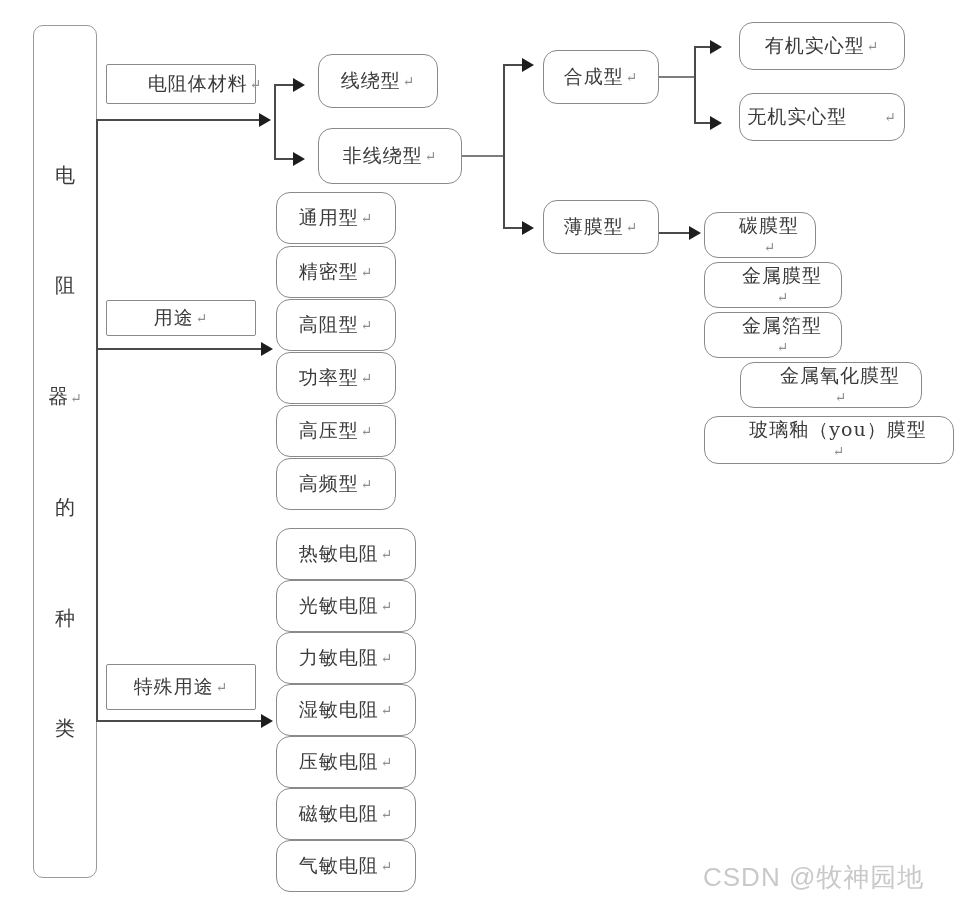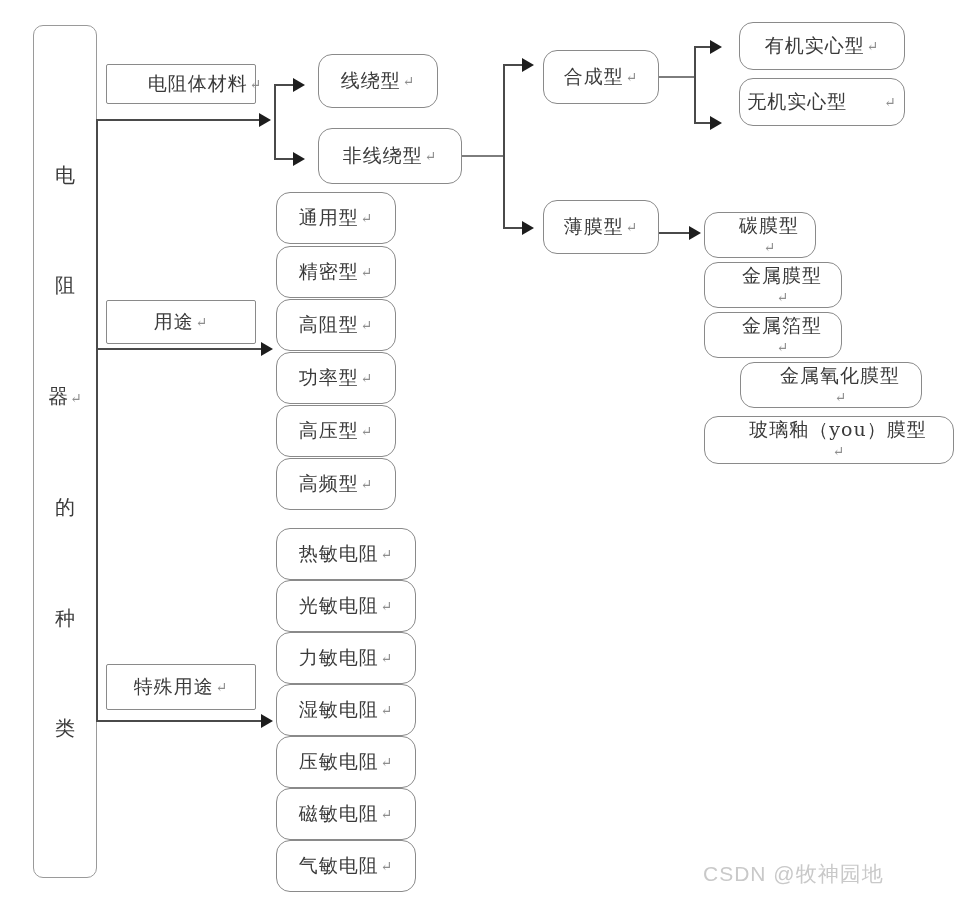--- a/index.html
+++ b/index.html
@@ -56,21 +56,21 @@
     border-bottom:7px solid transparent;
     border-left:12px solid #1d1d1d;
   }
 
   
   #watermark{
     position:absolute;
     left:703px;top:860px;
     color:#c9c9c9;
     font-family:"Liberation Sans",sans-serif;
-    font-size:21px;
+    font-size:26px;
     letter-spacing:1px;
     white-space:nowrap;
     user-select:none;
   }
 </style>
 </head>
 <body>
 
 <div id="canvas">
 
@@ -83,21 +83,21 @@
     <span class="ch">类</span>
   </div>
 
   <div class="ln v" style="left:96px;top:120px;height:602px;"></div>
 
   <div class="node square center" style="left:106px;top:64px;width:150px;height:40px;padding-left:48px;">
     <span class="txt">电阻体材料</span>
       <span class="pilcrow">↵</span>
   </div>
 
-  <div class="node square center" style="left:106px;top:300px;width:150px;height:44px;">
+  <div class="node square center" style="left:106px;top:300px;width:150px;height:36px;">
     <span class="txt">用途</span>
       <span class="pilcrow">↵</span>
   </div>
 
   <div class="node square center" style="left:106px;top:664px;width:150px;height:46px;">
     <span class="txt">特殊用途</span>
       <span class="pilcrow">↵</span>
   </div>
 
   <div class="ln h" style="left:96px;top:119px;width:166px;"></div>
@@ -148,21 +148,21 @@
   <div class="ln h" style="left:694px;top:46px;width:18px;"></div>
   <div class="arrow" style="left:710px;top:40px;"></div>
   <div class="ln h" style="left:694px;top:122px;width:18px;"></div>
   <div class="arrow" style="left:710px;top:116px;"></div>
 
   <div class="node center" style="left:739px;top:22px;width:166px;height:48px;">
     <span class="txt">有机实心型</span>
       <span class="pilcrow">↵</span>
   </div>
 
-  <div class="node center" style="left:739px;top:78px;width:166px;height:48px;gap:35px;">
+  <div class="node center" style="left:739px;top:93px;width:166px;height:48px;gap:35px;">
     <span class="txt">无机实心型</span>
       <span class="pilcrow">↵</span>
   </div>
 
   <div class="ln h" style="left:659px;top:232px;width:32px;"></div>
   <div class="arrow" style="left:689px;top:226px;"></div>
 
   <div class="node lead" style="left:704px;top:212px;width:112px;height:46px;">
     <span class="txt">碳膜型</span>
       <span class="pilcrow">↵</span>

